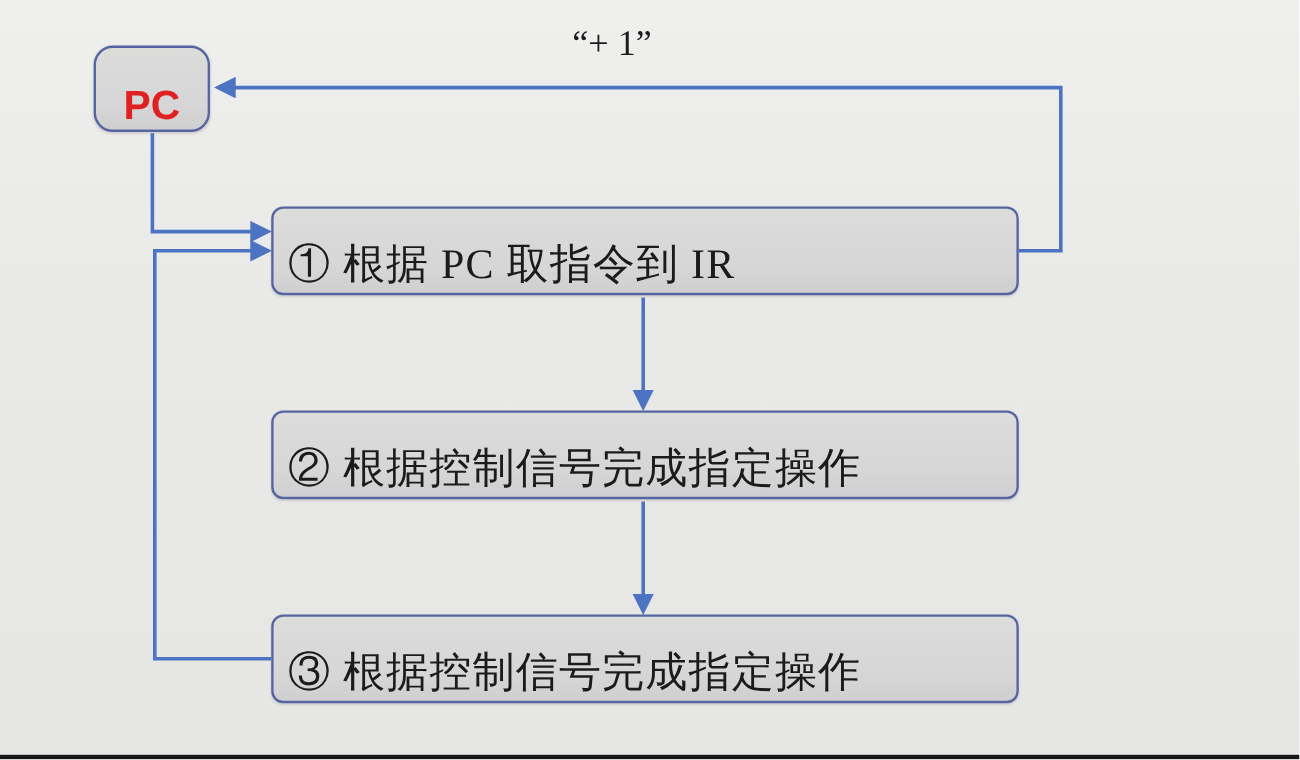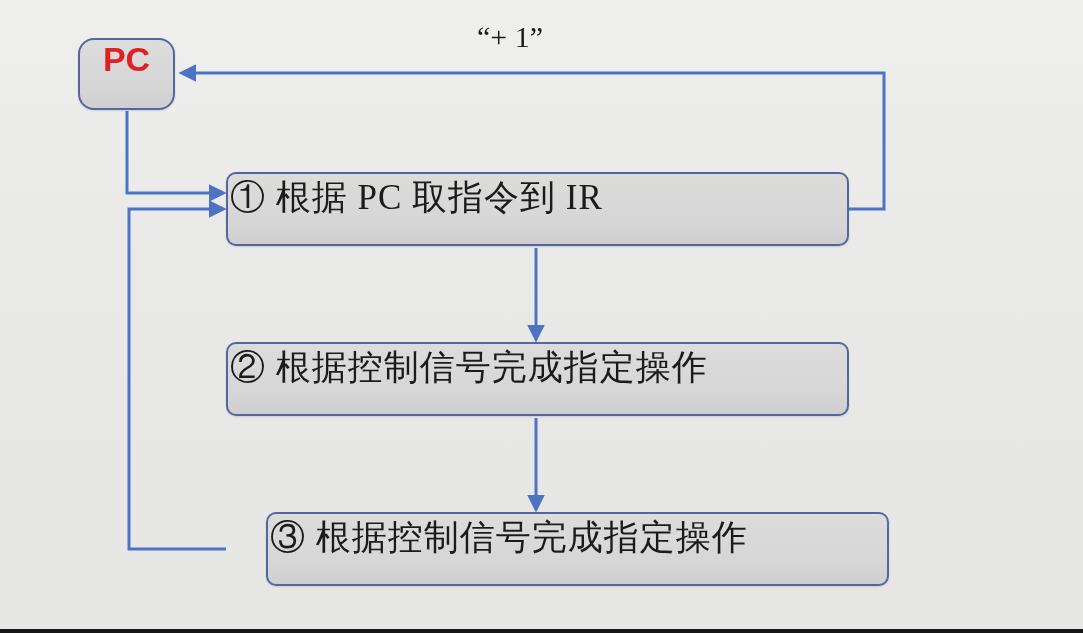--- a/index.html
+++ b/index.html
@@ -36,47 +36,47 @@
     stroke-width: 3;
   }
   svg.wires .arrowhead { fill: var(--connector); }
 
   .node {
     position: absolute;
     border: 2.5px solid var(--box_border);
     background: linear-gradient(180deg, var(--box_fill_light) 0%, var(--box_fill) 70%, #cfcfd1 100%);
     box-shadow: 0 1px 2px rgba(0,0,0,0.12);
     display: flex;
-    align-items: flex-start;
+    align-items: flex-end;
     color: var(--text);
   }
 
   .node.pc {
     left: 78px; top: 38px;
     width: 97px; height: 72px;
     border-radius: 16px;
     justify-content: center;
     font-family: "Liberation Sans", "DejaVu Sans", sans-serif;
     font-size: 34px;
     font-weight: 600;
     color: var(--pc_text);
   }
 
   .node.step {
     left: 226px;
     width: 623px; height: 74px;
     border-radius: 10px;
-    padding-left: 2px;
+    padding-left: 12px;
     font-size: 35px;
     letter-spacing: 1px;
     white-space: nowrap;
   }
   .node.step1 { top: 172px; }
   .node.step2 { top: 342px; }
-  .node.step3 { top: 512px; margin-left: 40px; }
+  .node.step3 { top: 512px; }
 
   .plus-one {
     position: absolute;
     left: 445px; top: 20px;
     width: 130px;
     text-align: center;
     font-size: 30px;
     color: var(--text);
   }
 

